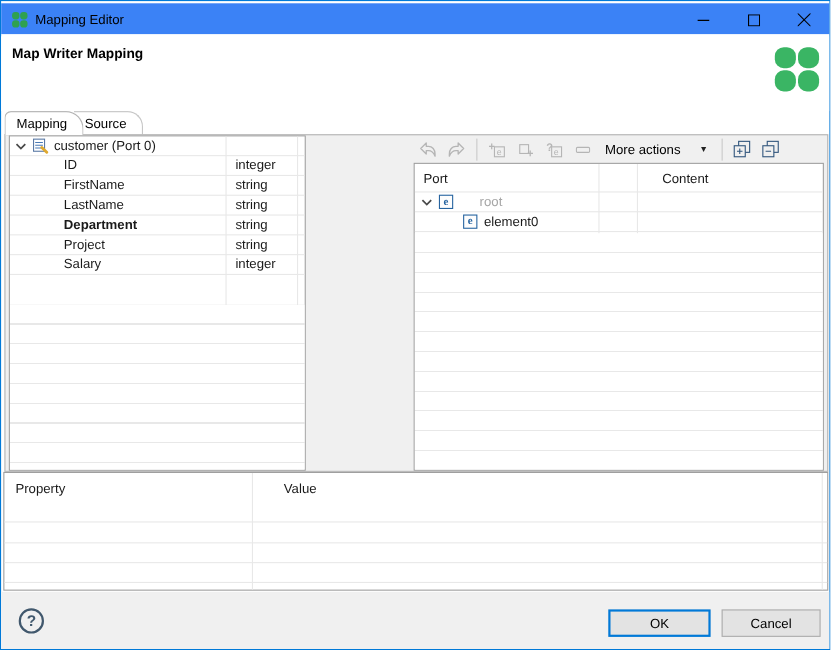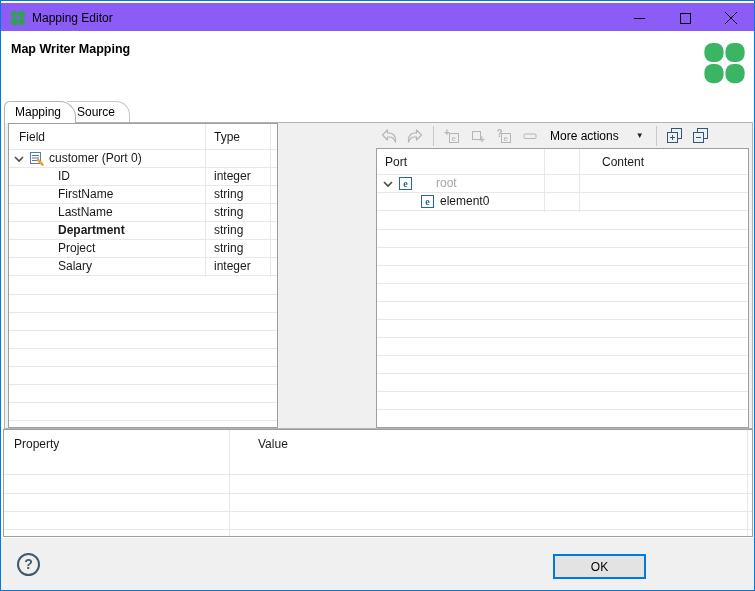--- a/index.html
+++ b/index.html
@@ -1,20 +1,20 @@
 <!DOCTYPE html>
 <html><head>
 <meta charset="utf-8">
 <style>
   * { margin:0; padding:0; box-sizing:border-box; }
   html,body { width:755px; height:591px; background:#fff; font-family:"Liberation Sans", sans-serif; font-size:12px; color:#1a1a1a; }
   #window { position:relative; width:755px; height:591px; background:#ffffff; border:1px solid #0079d8; overflow:hidden; }
 
   
-  .titlebar { position:absolute; left:0; top:2px; width:753px; height:30px; background:#8b5cf6; }
+  .titlebar { position:absolute; left:0; top:2px; width:753px; height:30px; background:#3b82f6; }
   .titlebar .app-icon { position:absolute; left:9px; top:7px; width:16px; height:16px; }
   .titlebar .title { position:absolute; left:31px; top:8px; font-size:12px; color:#000; }
   .winbtn { position:absolute; top:0; width:46px; height:30px; background:transparent; border:none; display:flex; align-items:center; justify-content:center; cursor:default; }
   .winbtn.min { right:92px; } .winbtn.max { right:46px; } .winbtn.close { right:0; }
 
   
   .header { position:absolute; left:0; top:30px; width:753px; height:70px; background:#fff; }
   .header .dlg-title { position:absolute; left:10px; top:11px; font-size:12.5px; font-weight:bold; color:#000; }
   .header .logo { position:absolute; left:700px; top:9px; width:47px; height:46px; }
 
@@ -111,24 +111,20 @@
   </div>
 
   <div class="tab active">Mapping</div>
   <div class="tab inactive">Source</div>
 
   <div class="content"></div>
 
   <div id="field-table" class="panel">
     <div class="vline" style="left:196px;"></div>
     <div class="vline" style="left:261px;"></div>
-    <div class="thead">
-      <span class="hcell" style="left:10px;">Field</span>
-      <span class="hcell" style="left:205px;">Type</span>
-    </div>
     <div class="trow">
       <span class="chev" style="left:4px;">
         <svg width="12" height="9" viewBox="0 0 12 9">
             <polyline points="2,2 6,6 10,2" fill="none" stroke="#4a4a4a" stroke-width="1.6"></polyline>
           </svg>
       </span>
       <span class="rec-icon" style="left:20px;">
         <svg width="16" height="15" viewBox="0 0 16 15">
           <rect x="1.5" y="1.5" width="10" height="11" fill="#fff" stroke="#5b7aa6" stroke-width="1"></rect>
           <line x1="3" y1="4.5" x2="10" y2="4.5" stroke="#4a7ab5" stroke-width="1"></line>
@@ -255,15 +251,16 @@
     <span class="hcell" style="left:234px;margin-left:20px;">Value</span>
     <div class="hgrid" style="top:44px;"></div>
     <div class="hgrid" style="top:63px;"></div>
     <div class="hgrid" style="top:81px;"></div>
     <div class="hgrid" style="top:99px;"></div>
   </div>
 
   <div class="footer">
     <button class="help-btn">?</button>
     <button class="btn ok">OK</button>
+    <button class="btn cancel">Cancel</button>
   </div>
 
 </div>
 
 </body></html>

